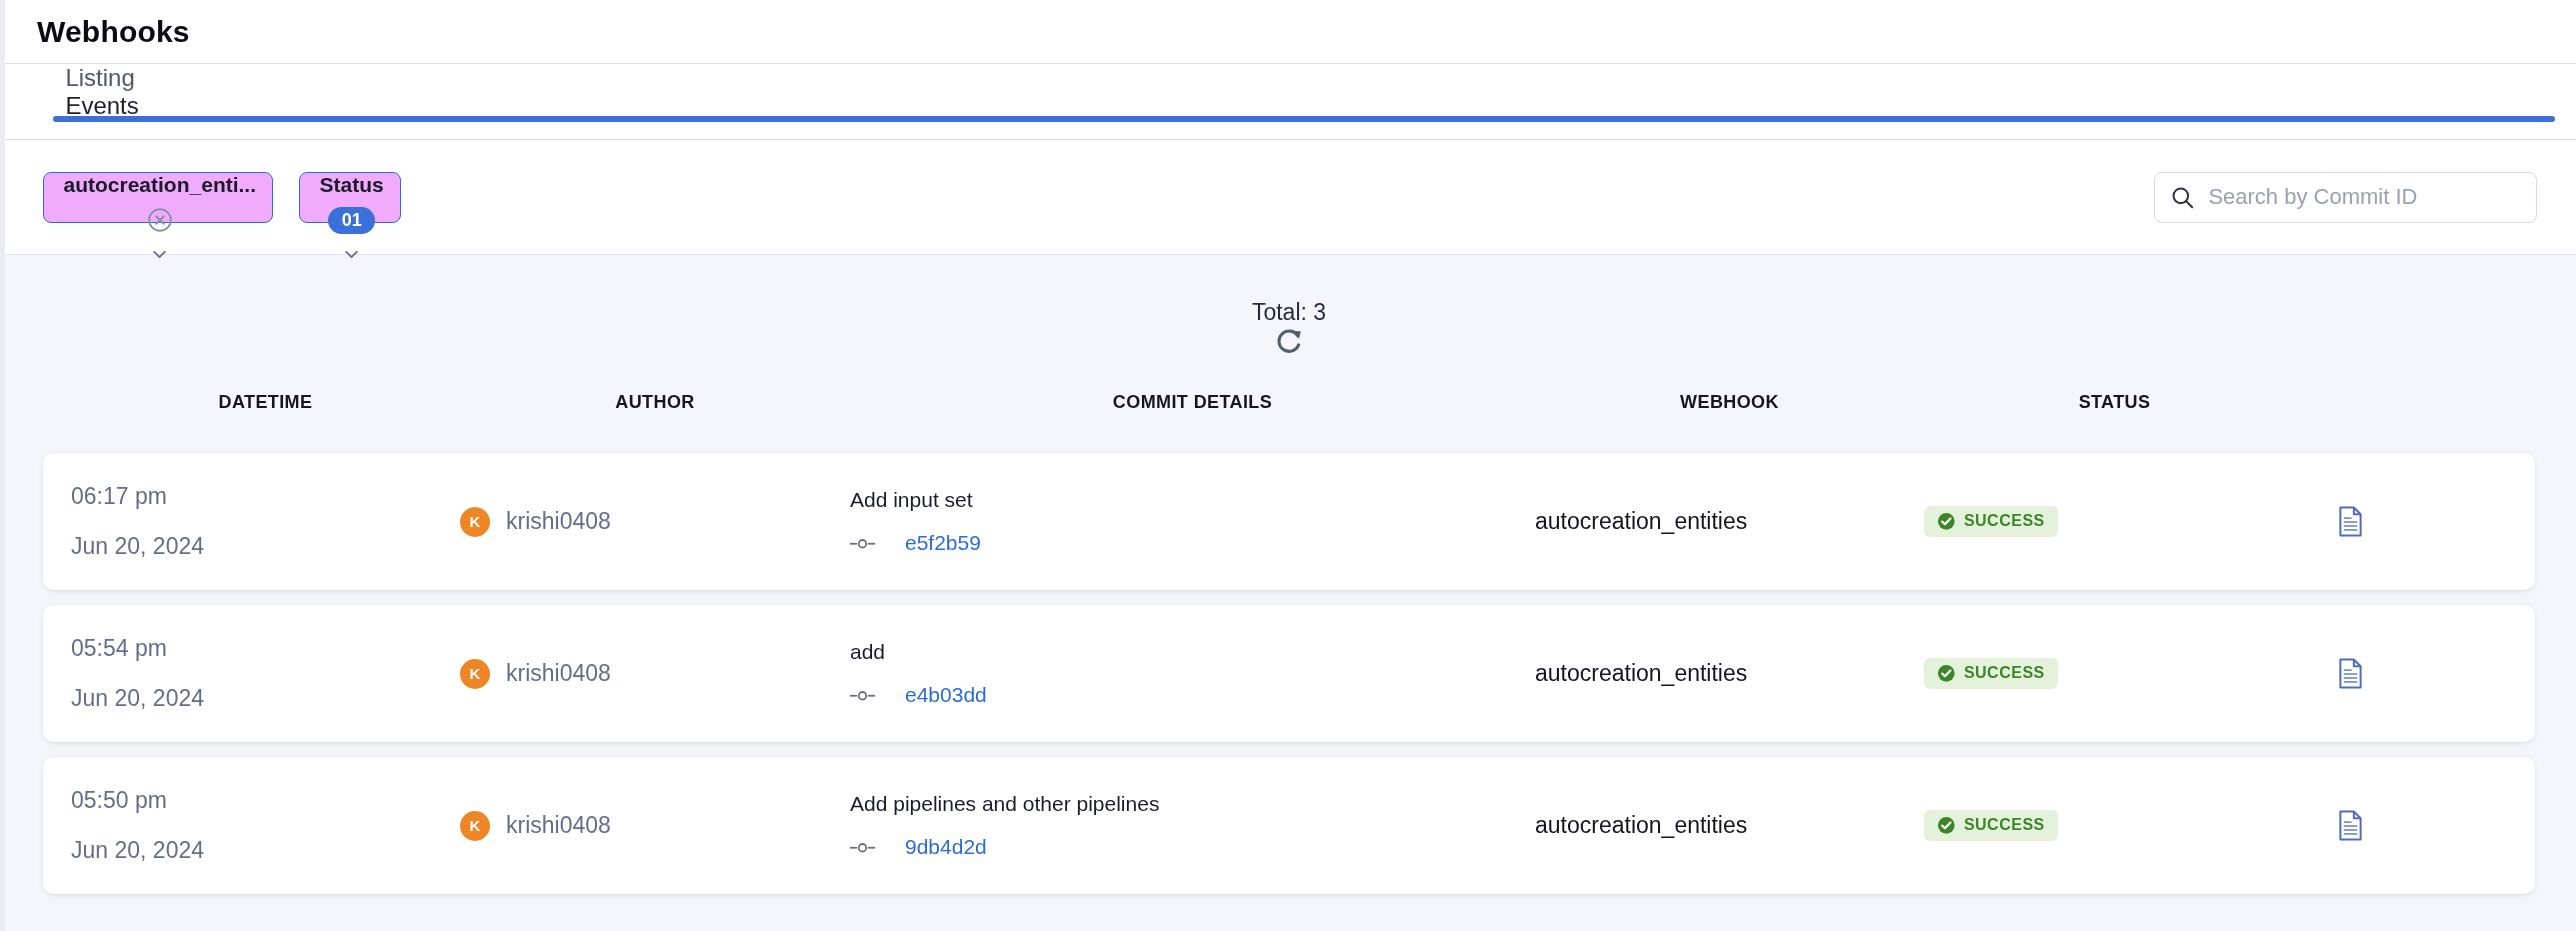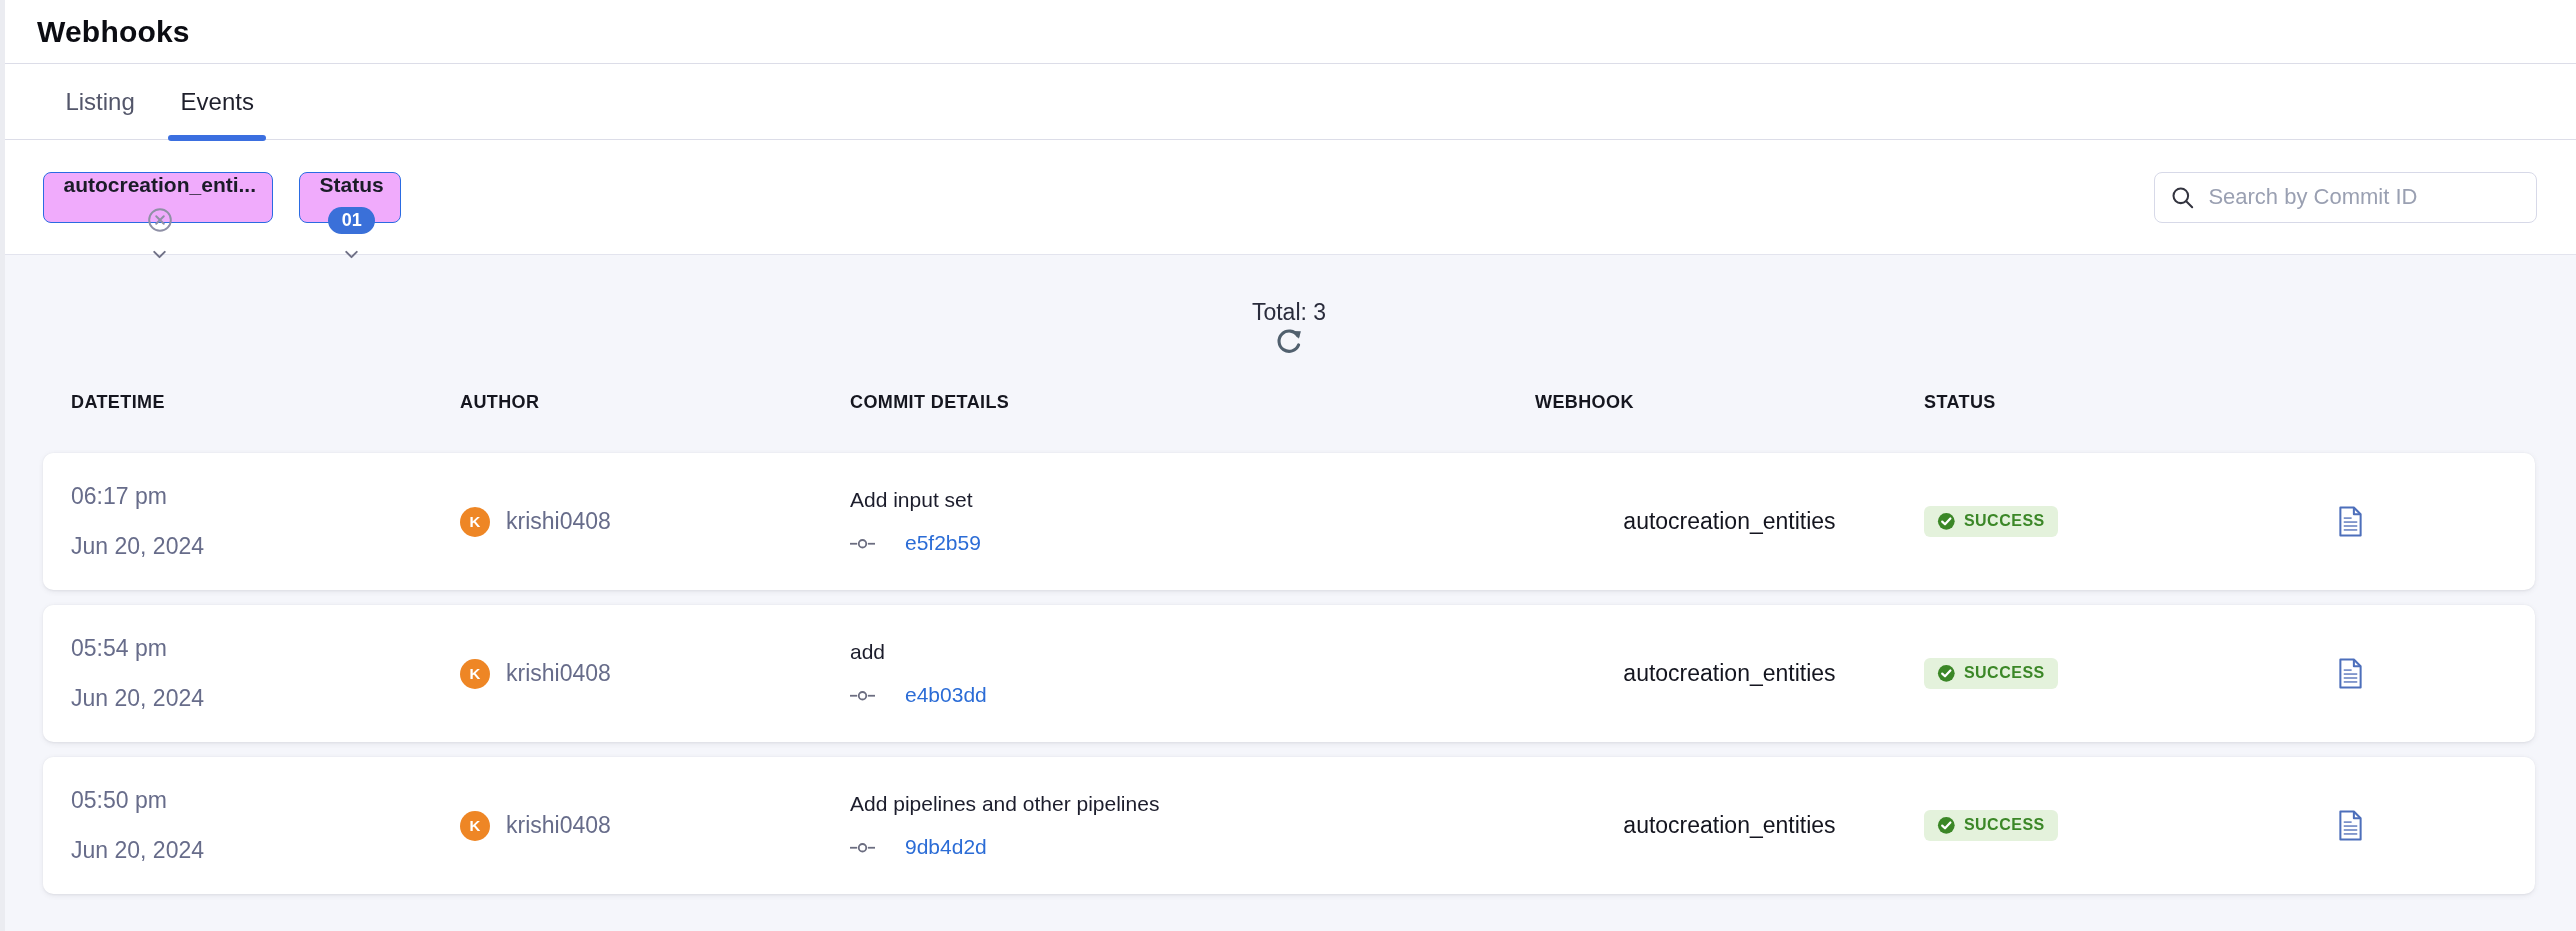--- a/index.html
+++ b/index.html
@@ -4,21 +4,21 @@
 <style>
   * { margin:0; padding:0; box-sizing:border-box; }
   html,body { width:2576px; height:931px; overflow:hidden; }
   body { font-family:"Liberation Sans", sans-serif; background:#f5f6fb; position:relative; }
   .left-strip { position:absolute; left:0; top:0; width:5.3px; height:931px; background:#ebecf1; z-index:10; }
 
   
   .page-header { background:#fff; height:64px; display:flex; align-items:center; padding-left:37px; border-bottom:1.8px solid #dcdde8; }
   .page-title { font-size:30px; font-weight:700; color:#0b0c12; letter-spacing:0.2px; }
 
-  .tabs-bar { background:#fff; height:76px; display:flex; align-items:stretch; padding-left:53px; border-bottom:1.8px solid #dcdde8; }
+  .tabs-bar { background:#fff; height:76px; display:flex; align-items:stretch; padding-left:53px; border-bottom:1.8px solid #dcdde8;flex-direction:column; }
   .tab { position:relative; display:flex; align-items:center; font-size:24px; color:#53566a; padding:0 12.4px; margin-right:21px; cursor:pointer; }
   .tab.active { color:#1e1f2b; }
   .tab.active::after { content:""; position:absolute; left:0; right:0; bottom:-1.8px; height:6.2px; border-radius:4.4px; background:#3b6fe0; }
 
   .filter-bar { background:#fff; height:115px; display:flex; align-items:center; padding:0 39px 0 43px; border-bottom:1.8px solid #e3e4ee; }
   .chip { display:inline-flex; align-items:center; gap:10.6px; height:51px; padding:0 16px 0 19.5px; border:1.8px solid #2a6be2; border-radius:8px; background:#f0abfc; cursor:pointer;flex-direction:column; }
   .chip + .chip { margin-left:26px; }
   .chip-label { font-size:21px; font-weight:600; color:#1b1c28; white-space:nowrap; }
   .count-pill { background:#3a70d9; color:#fff; font-size:18px; font-weight:700; border-radius:886px; padding:4.4px 13.3px; line-height:1; }
   .icon-btn { display:inline-flex; align-items:center; justify-content:center; background:none; border:none; cursor:pointer; padding:0; }
@@ -26,35 +26,35 @@
   .search-box { display:flex; align-items:center; gap:12.4px; width:383px; height:51px; border:1.8px solid #d7d9e8; border-radius:8px; background:#fff; padding:0 14px; }
   .search-box input { border:none; outline:none; flex:1; font-size:22px; color:#33343f; font-family:"Liberation Sans", sans-serif; background:transparent; }
   .search-box input::placeholder { color:#9aa0b2; }
 
   
   .content { padding:44px 41px 0 43px; }
   .total-row { display:flex; align-items:center; justify-content:space-between; height:39px;flex-direction:column; }
   .total-label { font-size:23px; color:#2a2c3c; }
 
   .grid { display:grid; grid-template-columns:389px 390px 685px 389px 381px 1fr; align-items:center; }
-  .table-head { margin-top:41px; height:46px; padding-left:28px; }
+  .table-head { margin-top:41px; height:46px; padding-left:28px;text-align:center; }
   .th { font-size:18px; font-weight:700; color:#15161f; letter-spacing:0.4px; }
 
   .rows { margin-top:28px; }
   .row-card { background:#fff; border-radius:10.6px; height:137px; padding-left:28px; margin-bottom:15px;
               box-shadow:0 0.9px 1.8px rgba(40,41,61,.05), 0 1.8px 5.3px rgba(96,97,112,.10); }
   .cell-datetime { display:flex; flex-direction:column; gap:23px; font-size:23px; color:#676c8a; }
   .cell-author { display:flex; align-items:center; gap:16px; }
   .avatar { width:30px; height:30px; border-radius:50%; background:#ee8625; color:#fff; font-size:15px; font-weight:700; display:flex; align-items:center; justify-content:center; }
   .author-name { font-size:23px; color:#676c8a; }
   .cell-commit { display:flex; flex-direction:column; gap:19.5px; }
   .commit-msg { font-size:21px; color:#1c1d2c; }
   .commit-link-line { display:flex; align-items:center; gap:30px; }
   .commit-hash { font-size:21px; color:#2b6cd6; text-decoration:none; cursor:pointer; }
-  .cell-webhook { font-size:23px; color:#14151f;text-align:center; }
+  .cell-webhook { font-size:23px; color:#14151f; }
   .status-badge { display:inline-flex; align-items:flex-start; gap:8px; background:#e4f2dc; border-radius:6.2px; padding:6.2px 13.3px; width:max-content; }
   .status-text { font-size:16px; font-weight:700; color:#3b8727; letter-spacing:0.5px; }
   .cell-payload { display:flex; align-items:center; padding-left:32px; }
 </style>
 </head>
 <body>
 
 <div class="left-strip"></div>
 
 <header class="page-header">

